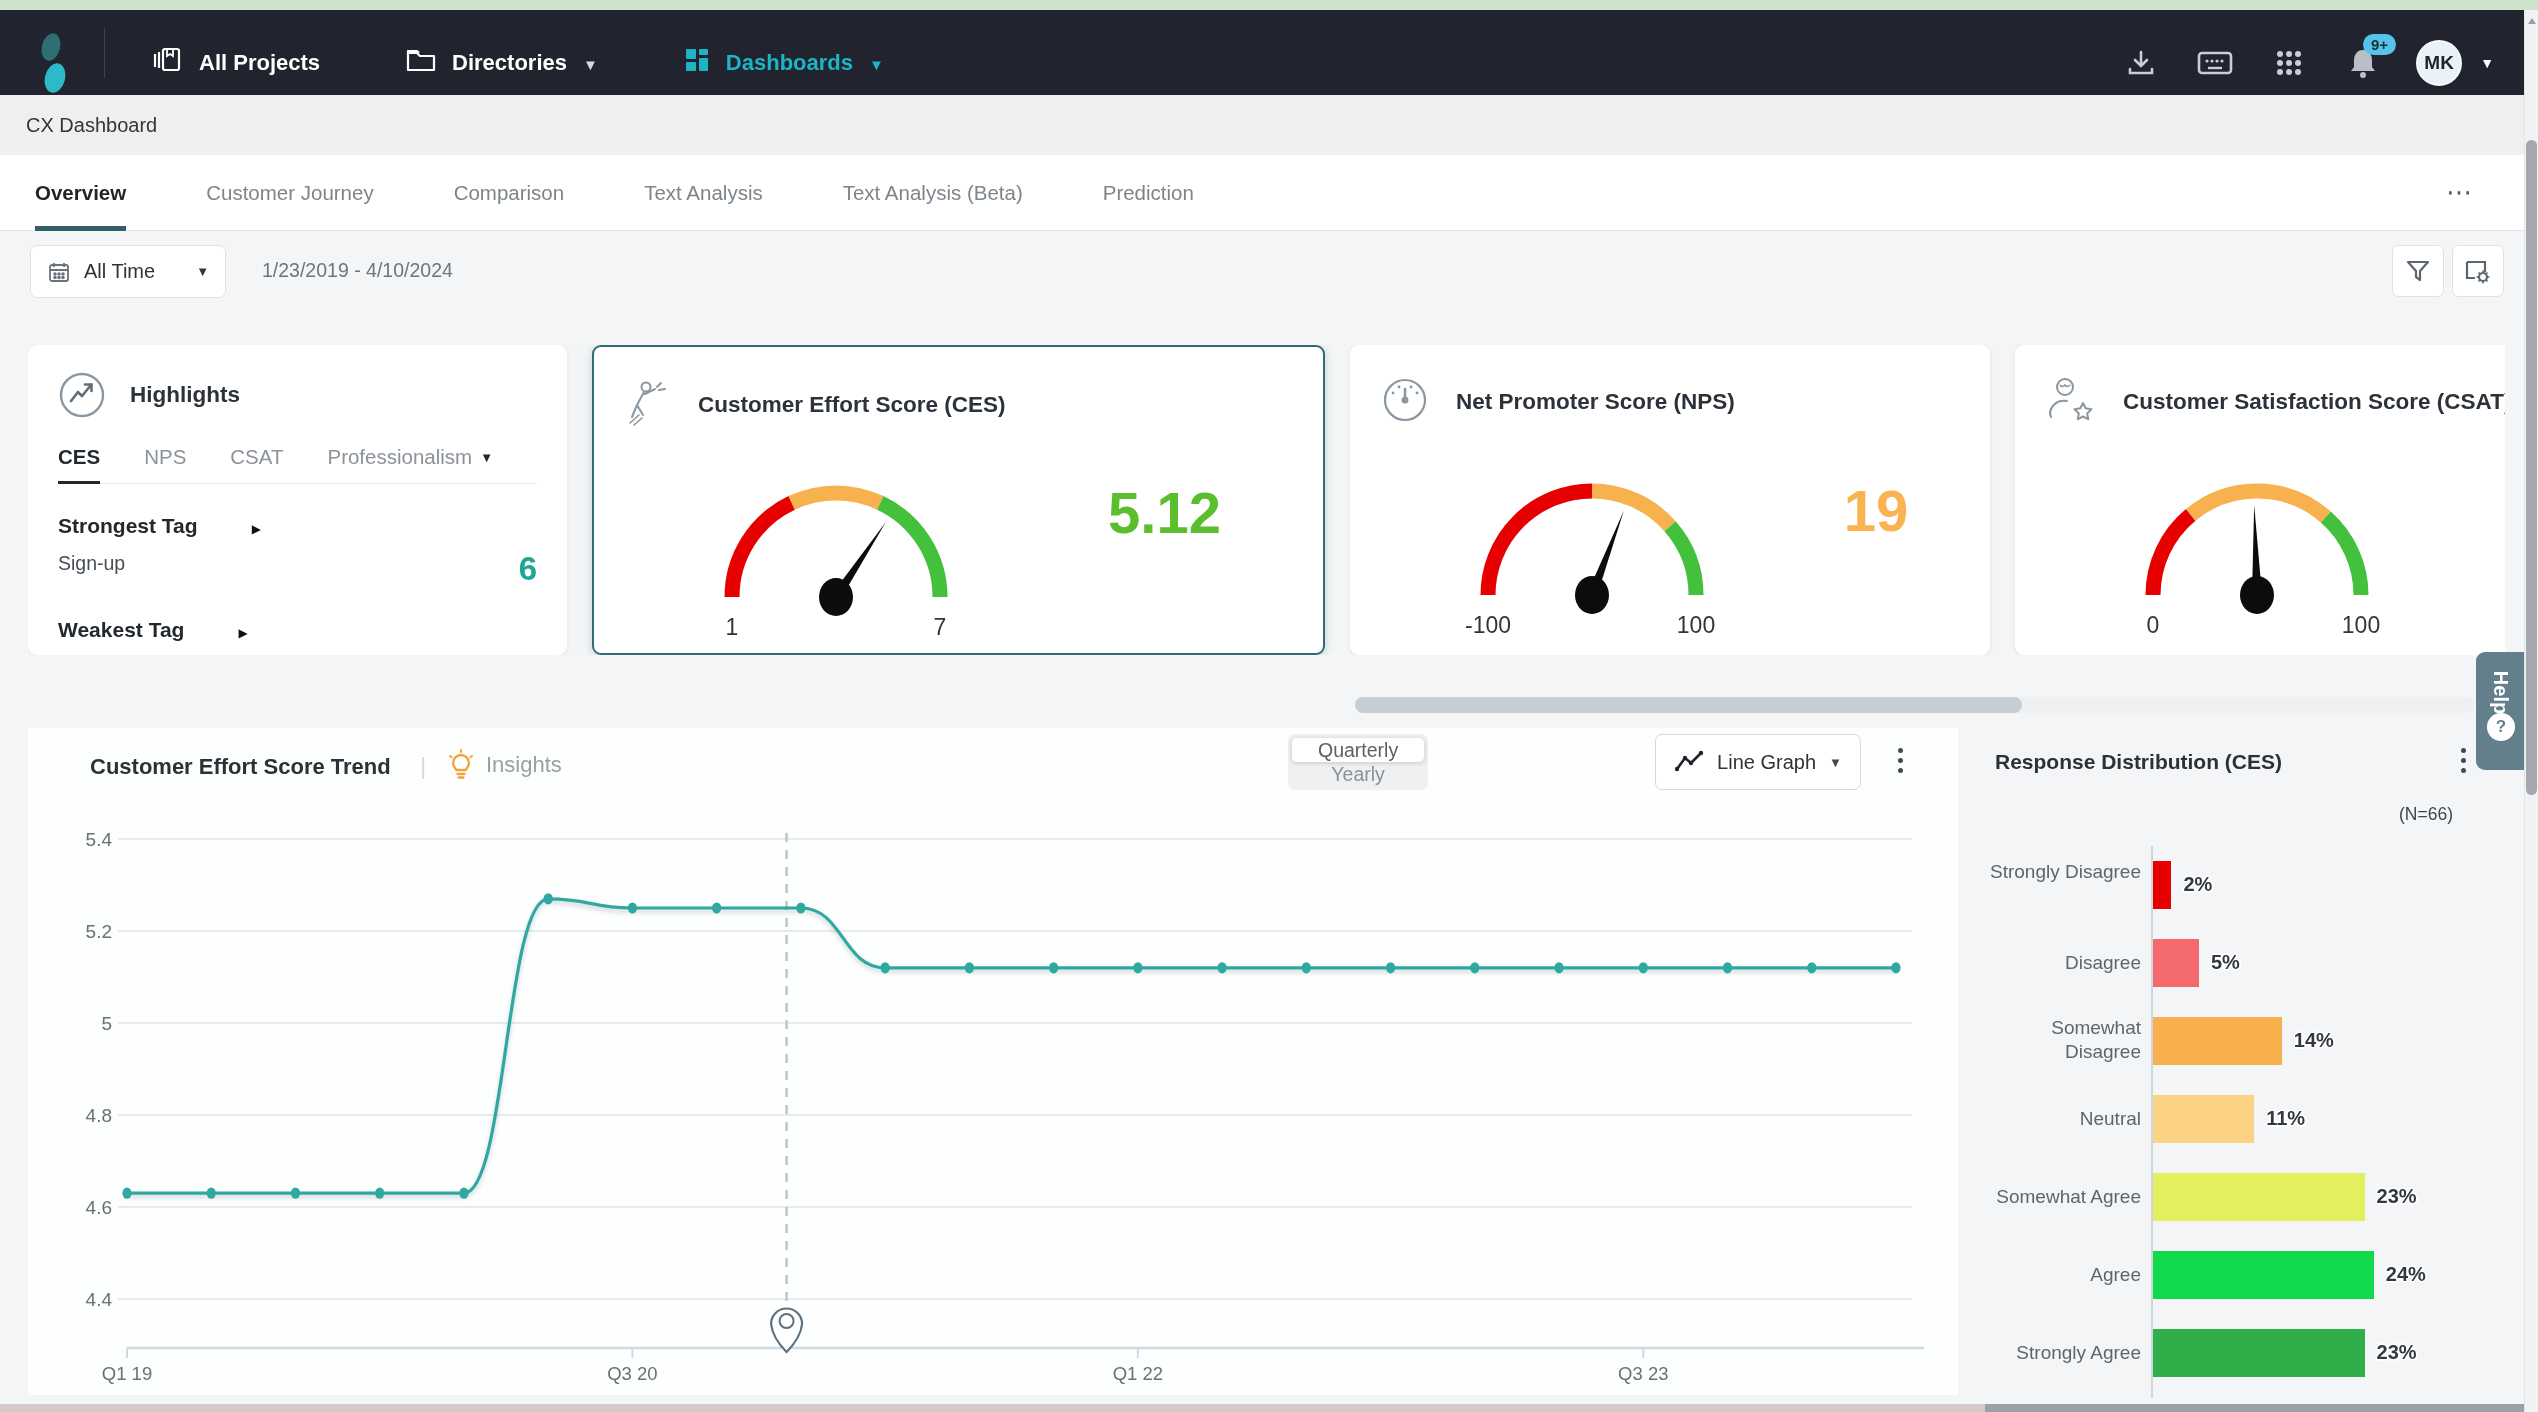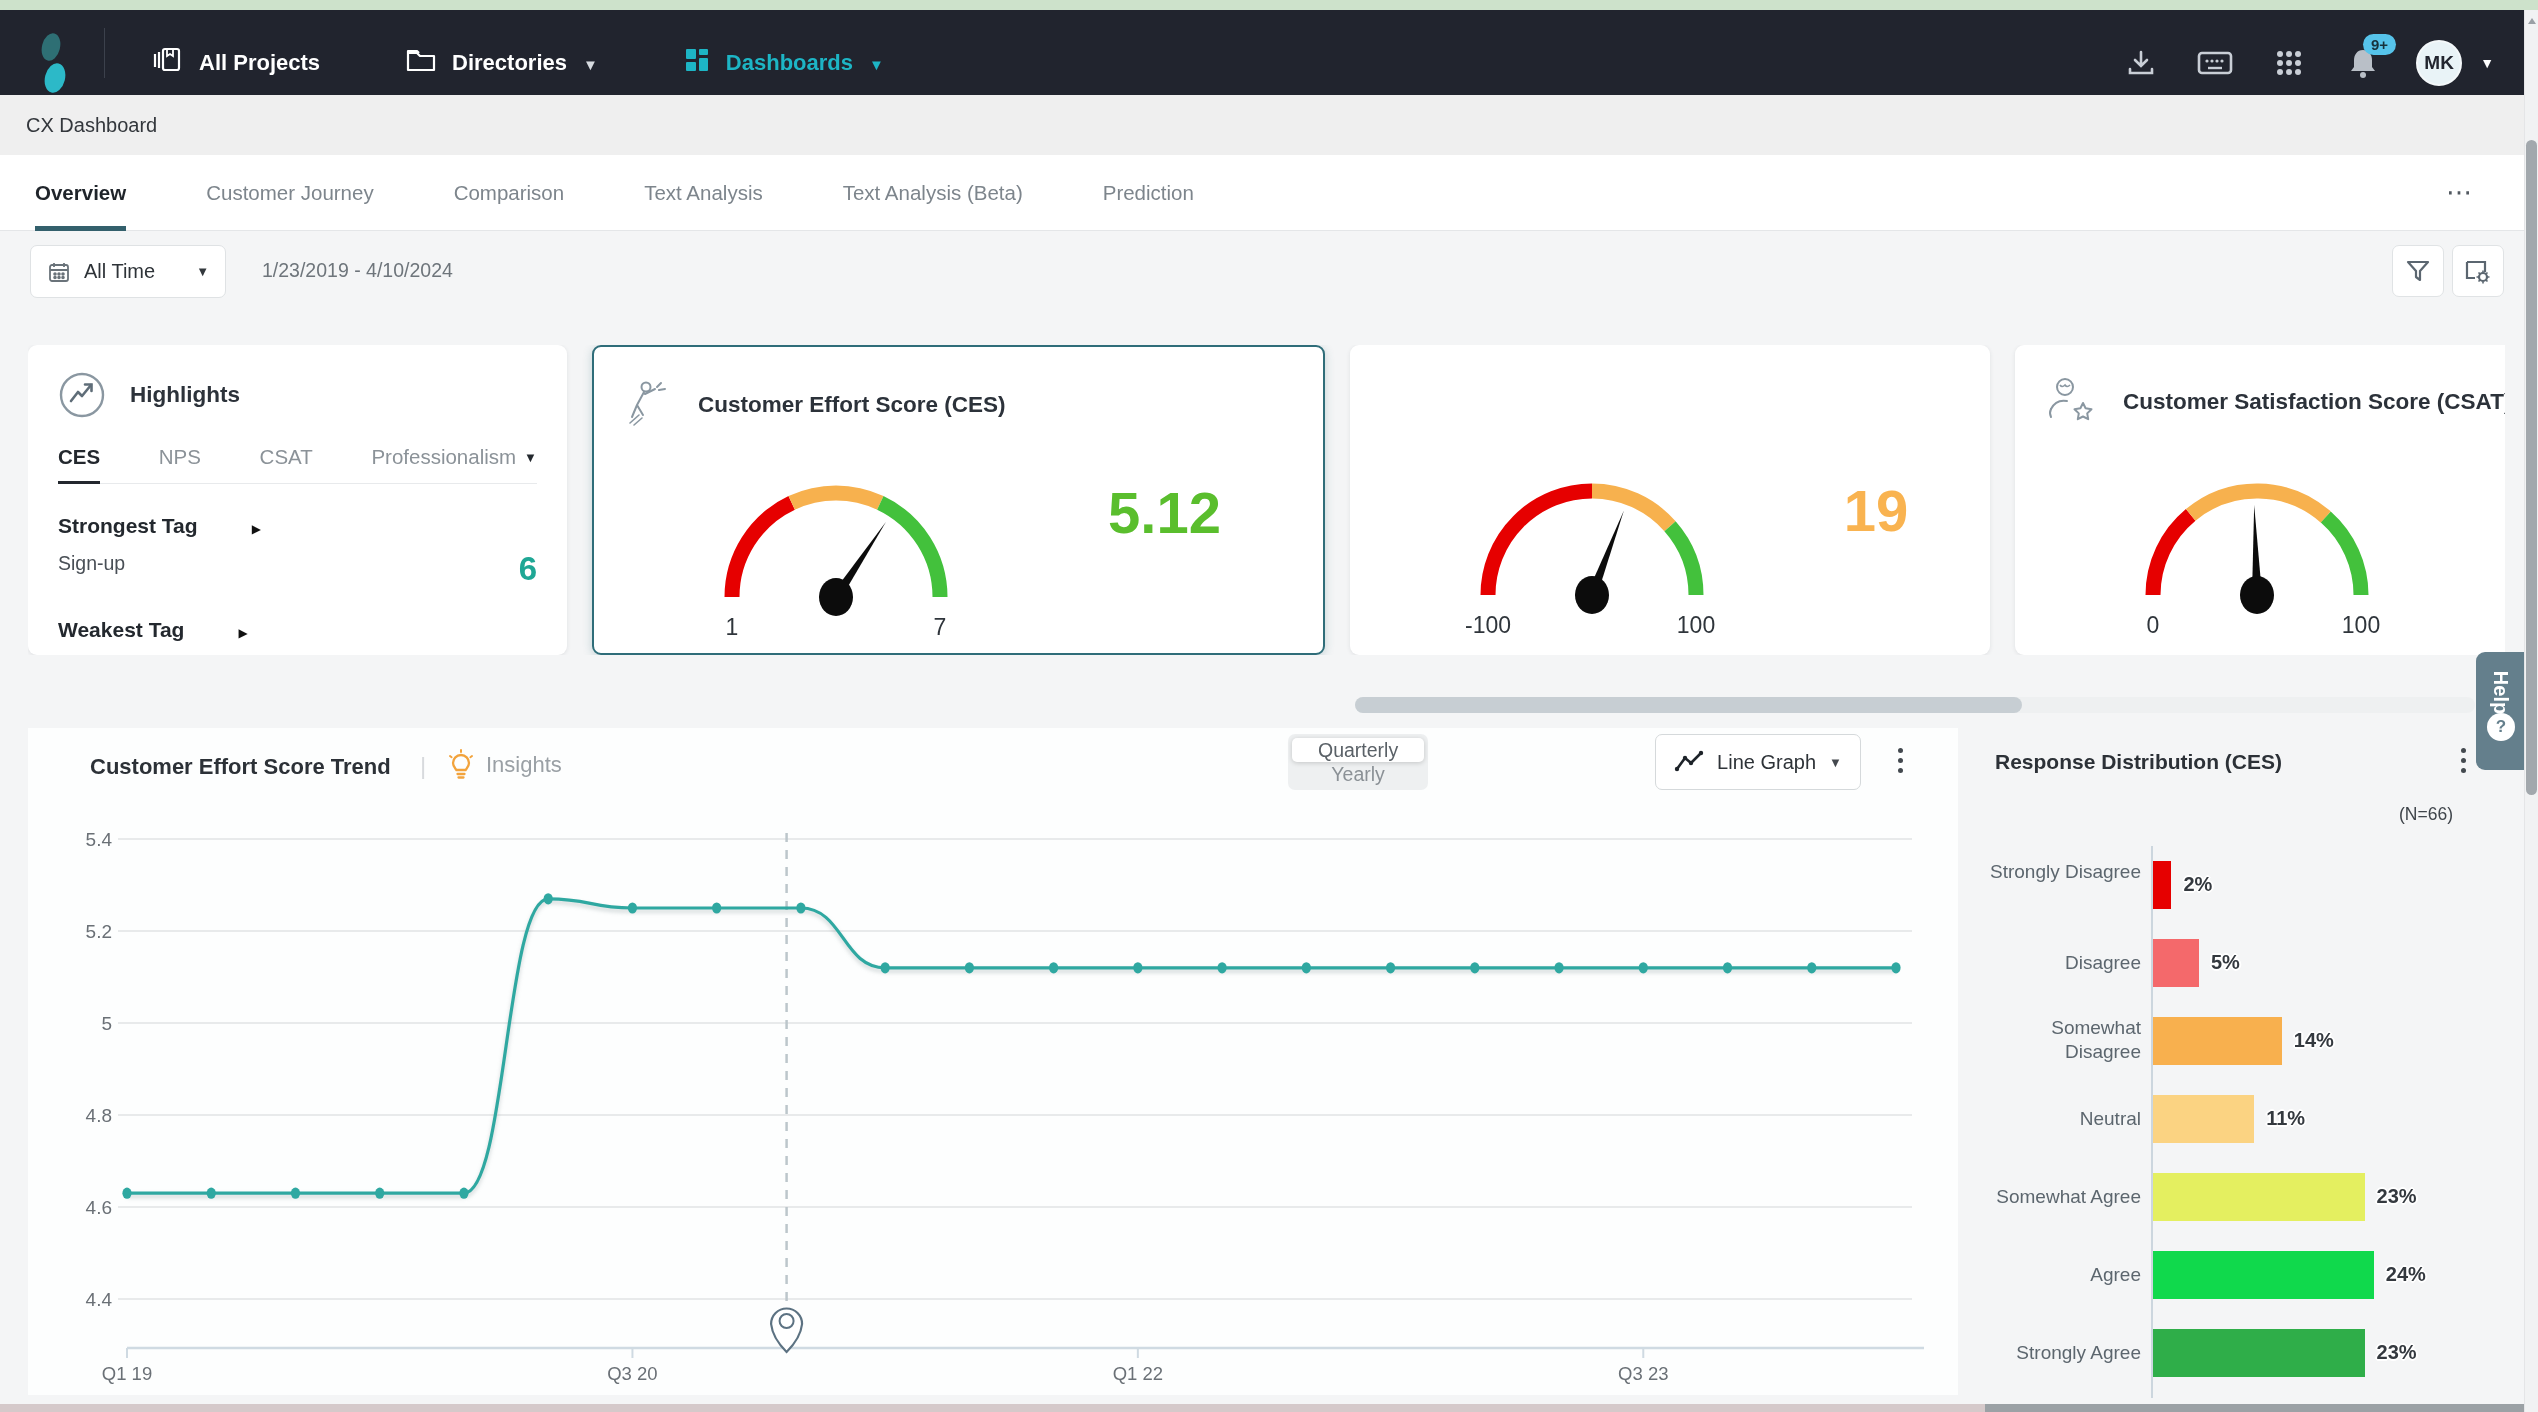--- a/index.html
+++ b/index.html
@@ -54,21 +54,21 @@
   .gauge-card.selected { border:2px solid #2f6d79; box-shadow:0 2px 10px rgba(47,109,121,.25); }
   .gauge-card.w733 { width:733px; }
   .gauge-card.w640 { width:640px; }
   .card-title-row { position:absolute; left:30px; top:30px; display:flex; align-items:center; gap:26px; }
   .card-title { font-size:22.5px; font-weight:600; color:#2c323a; }
   .gauge-svg { position:absolute; left:92px; top:82px; }
   .gauge-value { position:absolute; left:430px; right:18px; top:120px; height:90px; display:flex; align-items:center; justify-content:center; font-size:58px; font-weight:600; }
 
   
   #hl-title-row { display:flex; align-items:center; gap:24px; }
-  #hl-tabs { display:flex; gap:44px; margin-top:26px; border-bottom:1px solid #e8eaec; padding-bottom:0;justify-content:space-between; }
+  #hl-tabs { display:flex; gap:44px; margin-top:26px; border-bottom:1px solid #e8eaec; padding-bottom:0; }
   .hl-tab { font-size:20.5px; color:#8b9298; padding-bottom:14px; position:relative; display:flex; align-items:center; gap:8px; cursor:pointer; }
   .hl-tab.active { color:#23282e; font-weight:700; }
   .hl-tab.active:after { content:""; position:absolute; left:0; right:0; bottom:-1px; height:3px; background:#23282e; }
   .hl-caret { font-size:13px; color:#23282e; }
   .hl-row { position:relative; margin-top:30px; height:74px; }
   .hl-label { font-size:21px; font-weight:700; color:#23282e; display:inline-block; }
   .hl-arrow { font-size:12px; color:#111; margin-left:54px; }
   .hl-tag { font-size:19.5px; color:#494f56; margin-top:14px; }
   .hl-value { position:absolute; right:0; bottom:0; font-size:33px; font-weight:600; }
 
@@ -301,20 +301,32 @@
         <path d="M 105.7 73.9 A 104 104 0 0 1 194.3 73.9" stroke="#f7b14e" stroke-width="15" fill="none"></path>
         <path d="M 194.3 73.9 A 104 104 0 0 1 254.0 168.0" stroke="#43c13c" stroke-width="15" fill="none"></path>
         <polygon points="154.16170636920333,170.77131739368346 145.83829363079667,165.22868260631654 199.88371308630246,93.0892853543403" fill="#0c0c0c"></polygon>
         <ellipse cx="150" cy="168" rx="17" ry="19" fill="#0c0c0c"></ellipse>
         <text x="46" y="206" text-anchor="middle" font-size="23" fill="#2f353b">1</text>
         <text x="254" y="206" text-anchor="middle" font-size="23" fill="#2f353b">7</text>
       </svg>
       <div class="gauge-value" style="color:#5abe2d">5.12</div>
     </div>
     <div class="card gauge-card w640">
+      <div class="card-title-row">
+        <span><svg width="50" height="50" viewBox="0 0 50 50" fill="none" stroke="#8a97a1" stroke-width="2.2">
+            <circle cx="25" cy="25" r="20"></circle>
+            <path d="M25 25 L25 14" stroke-width="2.6" stroke-linecap="round"></path>
+            <circle cx="25" cy="25" r="2.4" fill="#8a97a1"></circle>
+            <circle cx="13" cy="18" r="1.4" fill="#8a97a1" stroke="none"></circle>
+            <circle cx="19" cy="12" r="1.4" fill="#8a97a1" stroke="none"></circle>
+            <circle cx="31" cy="12" r="1.4" fill="#8a97a1" stroke="none"></circle>
+            <circle cx="37" cy="18" r="1.4" fill="#8a97a1" stroke="none"></circle>
+          </svg></span>
+        <span class="card-title">Net Promoter Score (NPS)</span>
+      </div>
       <svg class="gauge-svg" width="300" height="215" viewBox="0 0 300 215">
         <path d="M 46.0 168.0 A 104 104 0 0 1 150.0 64.0" stroke="#e60000" stroke-width="15" fill="none"></path>
         <path d="M 150.0 64.0 A 104 104 0 0 1 228.0 99.2" stroke="#f7b14e" stroke-width="15" fill="none"></path>
         <path d="M 228.0 99.2 A 104 104 0 0 1 254.0 168.0" stroke="#43c13c" stroke-width="15" fill="none"></path>
         <polygon points="154.67722015414932,169.7673742188963 145.32277984585068,166.2326257811037 181.81273594013314,83.81003722531193" fill="#0c0c0c"></polygon>
         <ellipse cx="150" cy="168" rx="17" ry="19" fill="#0c0c0c"></ellipse>
         <text x="46" y="206" text-anchor="middle" font-size="23" fill="#2f353b">-100</text>
         <text x="254" y="206" text-anchor="middle" font-size="23" fill="#2f353b">100</text>
       </svg>
       <div class="gauge-value" style="color:#f9b350">19</div>

